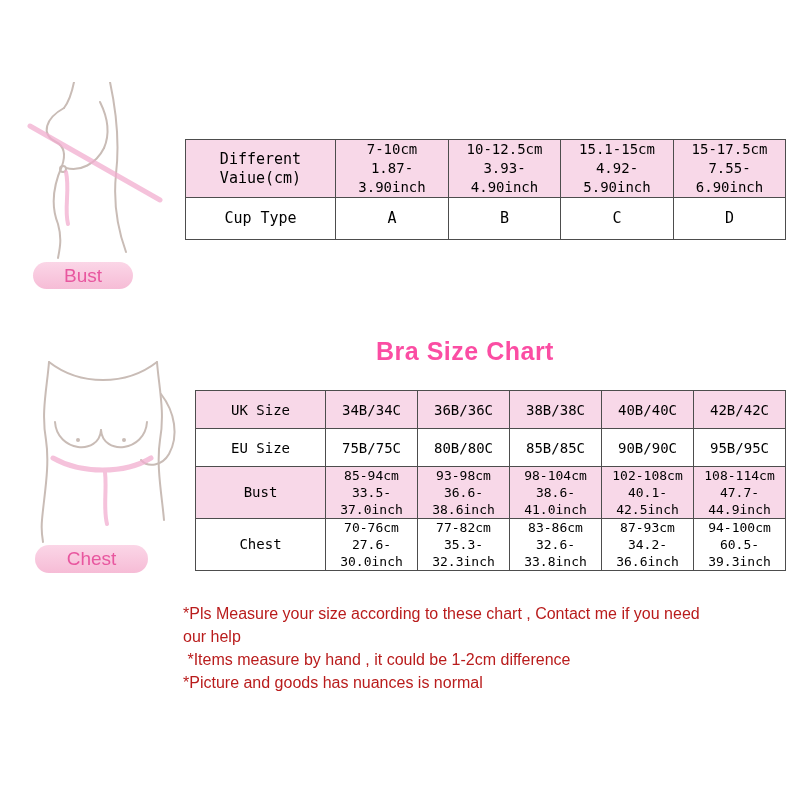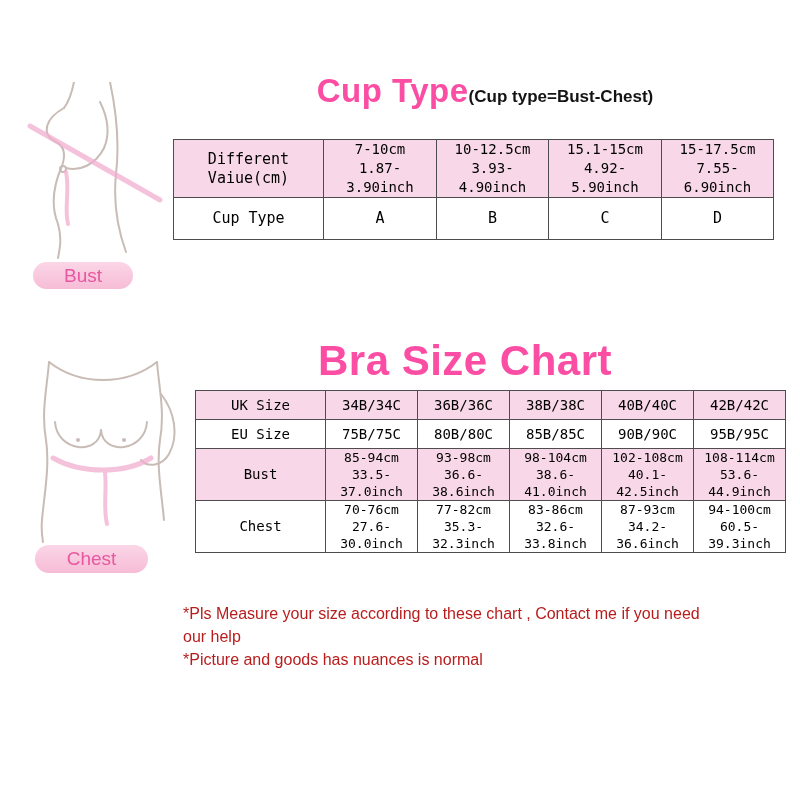--- a/index.html
+++ b/index.html
@@ -11,29 +11,29 @@
 
   
   .title-row { text-align:center; white-space:nowrap; }
   .big-title { font-size:33px; font-weight:bold; color:#fb4da3; letter-spacing:0.5px; }
   .sub-title { font-size:17px; font-weight:600; color:#141414; }
 
   
   table.sizes { border-collapse:collapse; table-layout:fixed; font-family:"DejaVu Sans Mono", monospace; background:#ffffff; }
   table.sizes td { border:1px solid #4d4d4d; text-align:center; vertical-align:middle; color:#000; padding:0 2px; }
   tr.pink td { background:#f8d8e8; }
-  .cup-table { left:173px; top:139px; }
+  .cup-table { left:185px; top:139px; }
   .cup-table td { font-size:14px; line-height:19px; }
   .cup-table .row-head td { height:58px; }
   .cup-table .row-vals td { height:42px; font-size:15px; }
   .cup-table td.lbl { font-size:15px; }
 
   .bra-table { left:195px; top:390px; }
   .bra-table td { font-size:14px; }
-  .bra-table .r1 td, .bra-table .r2 td { height:29px; }
+  .bra-table .r1 td, .bra-table .r2 td { height:38px; }
   .bra-table .r3 td, .bra-table .r4 td { height:40px; font-size:13px; line-height:17px; }
   .bra-table td.lbl { font-size:14px; }
 
   
   .badge { display:flex; align-items:center; justify-content:center;
            background:linear-gradient(#fbd6e7,#f6bcd6); border-radius:14px;
            color:#e8579f; font-size:19px; font-weight:500; }
 
   
   .notes { color:#b91c1c; font-size:16px; line-height:23px; }
@@ -59,23 +59,20 @@
       </g>
       <g fill="none" stroke="#f2aed0" stroke-linecap="round" opacity="0.75">
         <path d="M 18,44 L 148,118" stroke-width="5"></path>
         <path d="M 54,90 C 58,108 52,126 56,142" stroke-width="4"></path>
       </g>
     </svg>
   </div>
 
   <div class="abs badge" style="left:33px; top:262px; width:100px; height:27px;">Bust</div>
 
-  <div class="abs title-row" style="left:185px; top:72px; width:600px;">
-    <span class="big-title">Cup Type</span><span class="sub-title">(Cup type=Bust-Chest)</span>
-  </div>
 
   <table class="abs sizes cup-table">
     <colgroup>
       <col style="width:150px">
         <col style="width:113px">
         <col style="width:112px">
         <col style="width:113px">
         <col style="width:112px">
     </colgroup>
     <tbody>
@@ -102,21 +99,21 @@
       <td class="lbl">Cup Type</td>
       <td>A</td>
       <td>B</td>
       <td>C</td>
       <td>D</td>
     </tr>
   </tbody>
     </table>
 
   <div class="abs title-row" style="left:165px; top:337px; width:600px;">
-    <span class="big-title" style="font-size:42px;">Bra Size Chart</span>
+    <span class="big-title" style="font-size:25px;">Bra Size Chart</span>
   </div>
 
   <div class="abs" style="left:15px; top:360px; width:175px; height:183px;">
     <svg width="175" height="183" viewBox="0 0 175 183">
       <g fill="none" stroke="#c9bcb6" stroke-width="2" stroke-linecap="round">
         <path d="M 34,2 C 32,28 26,52 31,80 C 35,106 29,136 27,160 C 26,170 27,176 28,182"></path>
         <path d="M 142,2 C 144,28 150,52 145,80 C 141,106 147,136 149,160"></path>
         <path d="M 34,2 C 52,16 70,20 88,20 C 106,20 124,16 142,2"></path>
         <path d="M 40,62 C 42,92 84,96 86,70"></path>
         <path d="M 86,70 C 88,96 130,92 132,62"></path>
@@ -174,21 +171,21 @@
       <td>
         <div>98-104cm</div>
         <div>38.6-41.0inch</div>
       </td>
       <td>
         <div>102-108cm</div>
         <div>40.1-42.5inch</div>
       </td>
       <td>
         <div>108-114cm</div>
-        <div>53.6-44.9inch</div>
+        <div>47.7-44.9inch</div>
       </td>
     </tr>
     <tr class="r4">
       <td class="lbl">Chest</td>
       <td>
         <div>70-76cm</div>
         <div>27.6-30.0inch</div>
       </td>
       <td>
         <div>77-82cm</div>
@@ -206,16 +203,17 @@
         <div>94-100cm</div>
         <div>60.5-39.3inch</div>
       </td>
     </tr>
   </tbody>
     </table>
 
   <div class="abs notes" style="left:183px; top:602px; width:617px;">
     <div>*Pls Measure your size according to these chart , Contact me if you need</div>
     <div>our help</div>
+    <div> *Items measure by hand , it could be 1-2cm difference</div>
     <div>*Picture and goods has nuances is normal</div>
   </div>
 
 </div>
 
 </body></html>

